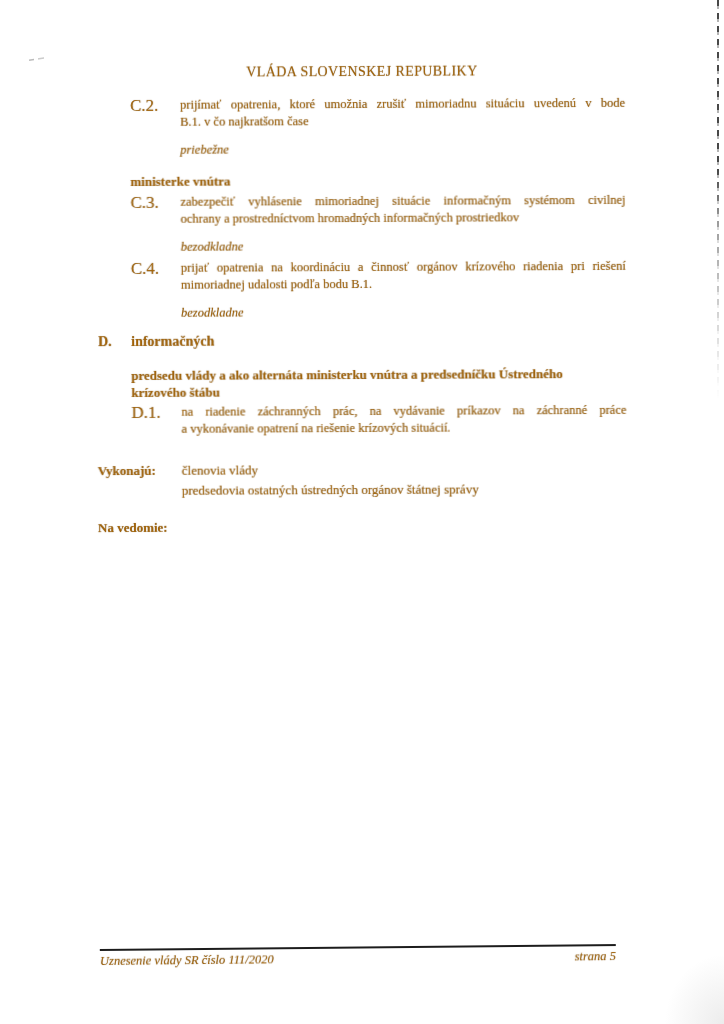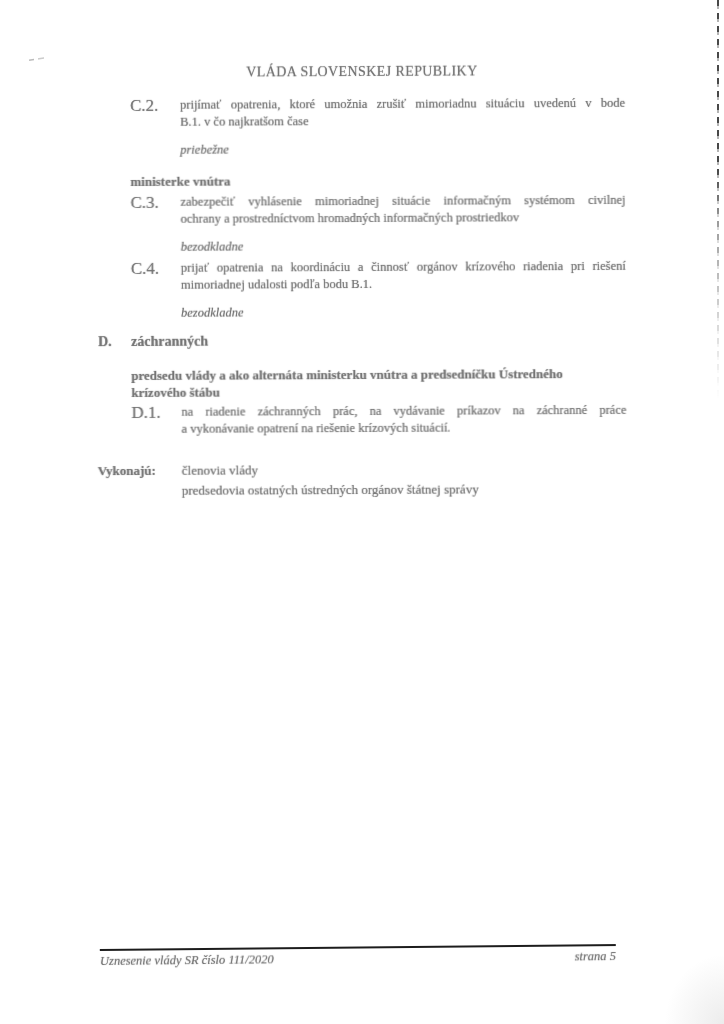--- a/index.html
+++ b/index.html
@@ -1,20 +1,20 @@
 <!DOCTYPE html>
 <html><head>
 <meta charset="utf-8">
 <style>
   html,body{margin:0;padding:0;background:#e8e8e8;}
   .page{
     position:relative;width:724px;height:1024px;background:#ffffff;
     overflow:hidden;
     font-family:"Liberation Serif","DejaVu Serif",serif;
-    color:#737373;
+    color:#a16207;
   }
   .content{
     position:absolute;left:0;top:0;width:724px;
     transform:rotate(-0.25deg);transform-origin:360px 80px;
     filter:blur(0.2px);
   }
   .txt{text-shadow:0 0 0.8px rgba(70,70,70,0.55);}
   .doc-title{
     margin:0;padding-top:63px;text-align:center;
     font-size:14px;font-weight:normal;letter-spacing:0.4px;line-height:17px;
@@ -104,21 +104,21 @@
       <span class="task-label txt">C.4.</span>
       <span class="task-body">
         <span class="jline txt">prijať opatrenia na koordináciu a činnosť orgánov krízového riadenia pri riešení</span>
         <span class="line txt">mimoriadnej udalosti podľa bodu B.1.</span>
       </span>
     </div>
     <p class="deadline txt" style="margin-left:180px">bezodkladne</p>
 
     <div class="section-head">
       <span class="section-letter txt">D.</span>
-      <span class="txt">záchranných</span>
+      <span class="txt">informačných</span>
     </div>
 
     <p class="addressee-d">
       <span class="line txt">predsedu vlády a ako alternáta ministerku vnútra a predsedníčku Ústredného</span>
       <span class="line txt">krízového štábu</span>
     </p>
 
     <div class="task task-d1">
       <span class="task-label txt">D.1.</span>
       <span class="task-body">
@@ -129,20 +129,21 @@
 
     <div class="dist dist-vykonaju">
       <span class="dist-label txt">Vykonajú:</span>
       <span>
         <span class="line txt">členovia vlády</span>
         <span class="line txt">predsedovia ostatných ústredných orgánov štátnej správy</span>
       </span>
     </div>
 
     <div class="dist dist-navedomie">
+      <span class="dist-label txt">Na vedomie:</span>
     </div>
 
   </div>
 
   <div class="footer">
     <div class="footer-rule"></div>
     <div class="footer-row">
       <span class="footer-left txt">Uznesenie vlády SR číslo 111/2020</span>
       <span class="footer-right txt">strana 5</span>
     </div>

